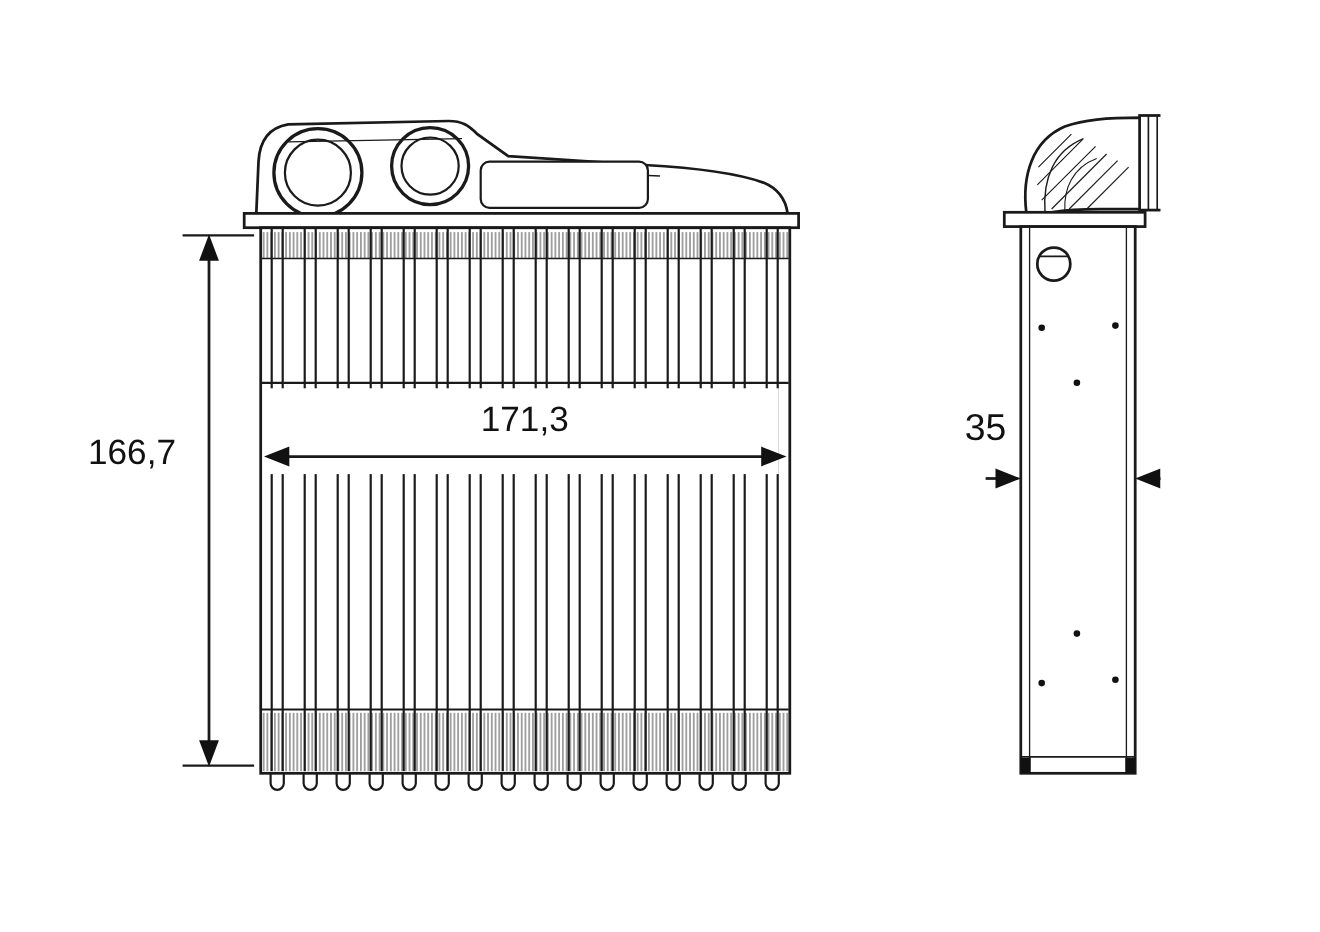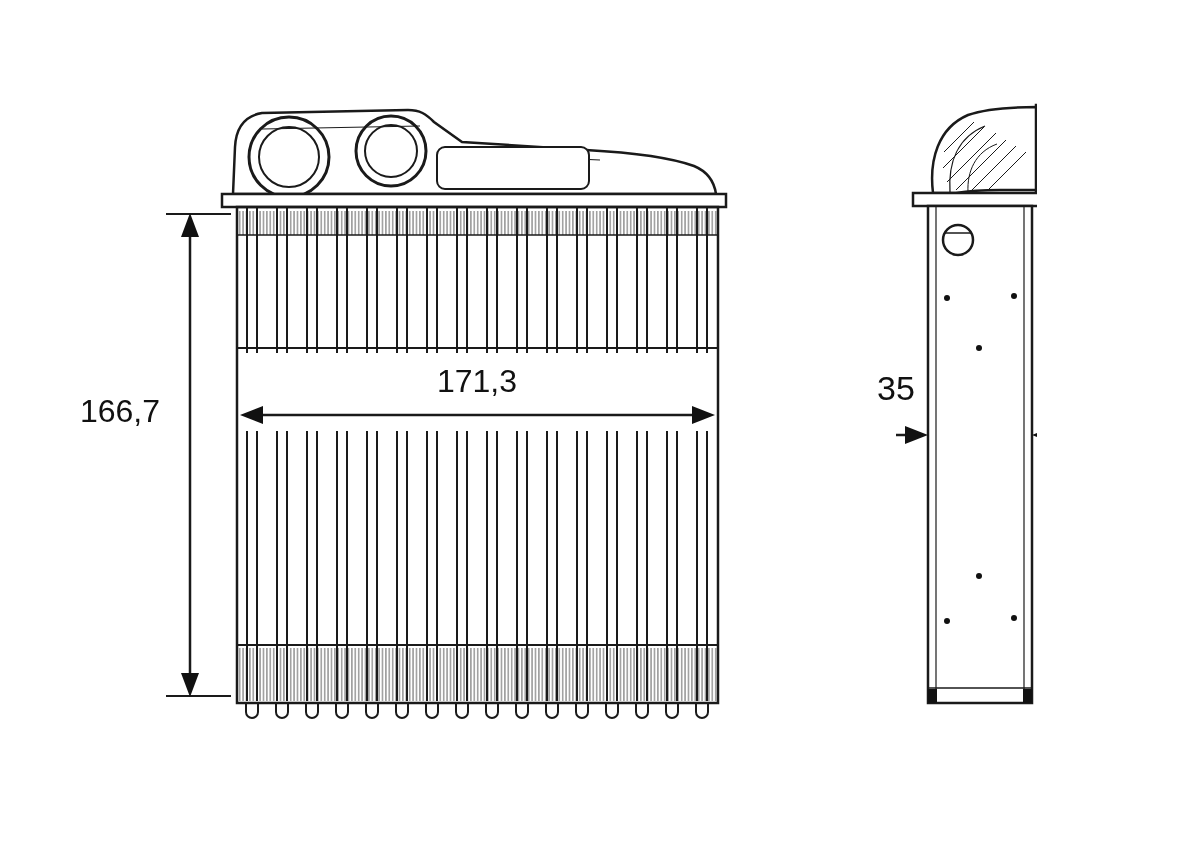--- a/index.html
+++ b/index.html
@@ -2,20 +2,21 @@
 <html><head>
 <meta charset="utf-8">
 <style>
   html,body{margin:0;padding:0;background:#ffffff;}
   #stage{
     position:relative;
     width:1037px;height:847px;
     background:#ffffff;
     overflow:hidden;
     font-family:"Liberation Sans", sans-serif;
+    padding-left:18px;
   }
   svg{position:absolute;left:0;top:0;}
   .dim-text{
     font-family:"Liberation Sans", sans-serif;
     font-size:32px;
     fill:#111111;
   }
   .dim-text-large{
     font-family:"Liberation Sans", sans-serif;
     font-size:34px;

